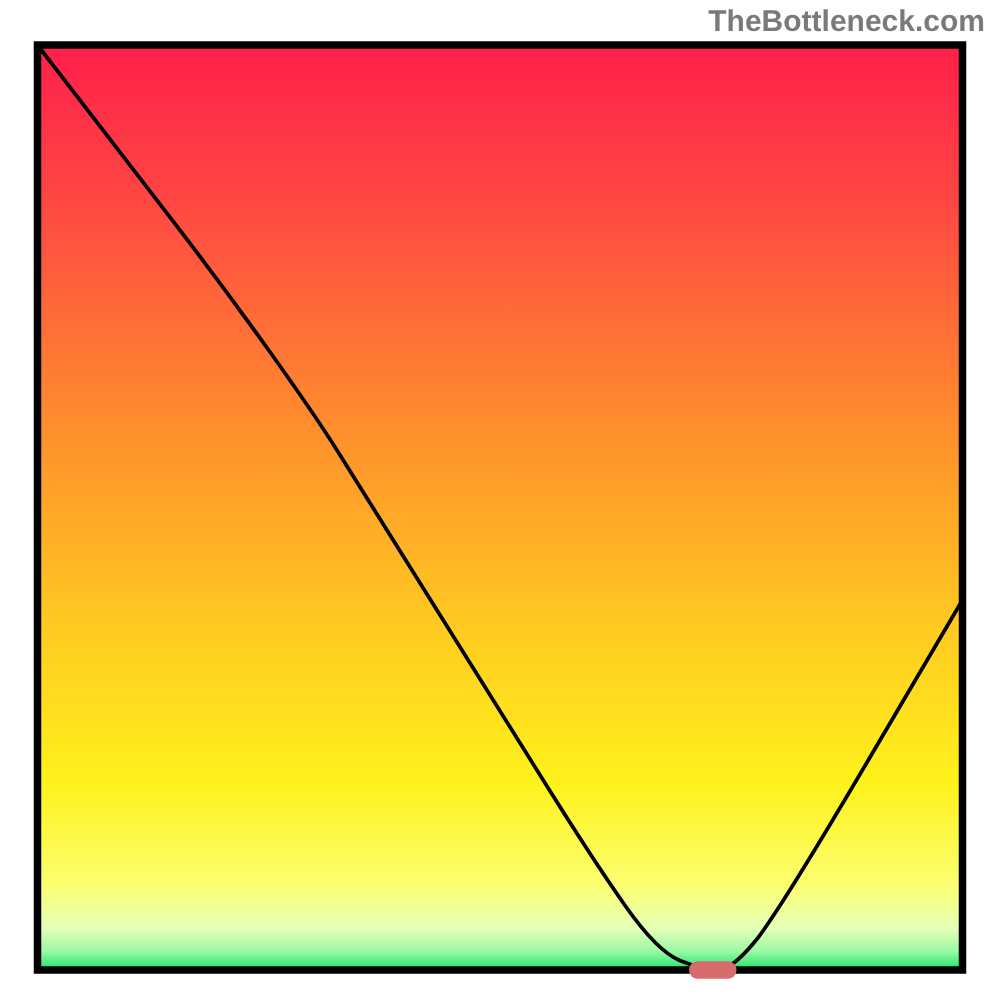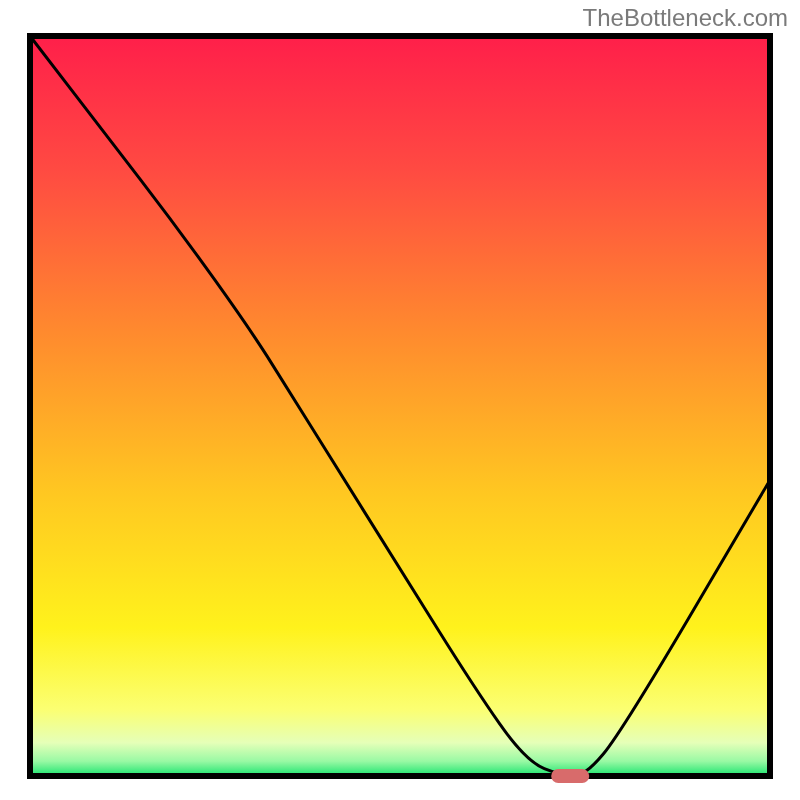--- a/index.html
+++ b/index.html
@@ -14,21 +14,21 @@
     position: relative;
     width: 800px;
     height: 800px;
   }
   .watermark {
     position: absolute;
     top: 4px;
     right: 12px;
     font-family: Arial, Helvetica, sans-serif;
     font-size: 24px;
-    font-weight: 400;
+    font-weight: 700;
     color: #7a7a7a;
     user-select: none;
     margin-left: 32px;
   }
   svg {
     position: absolute;
     left: 0;
     top: 0;
   }
 </style>

